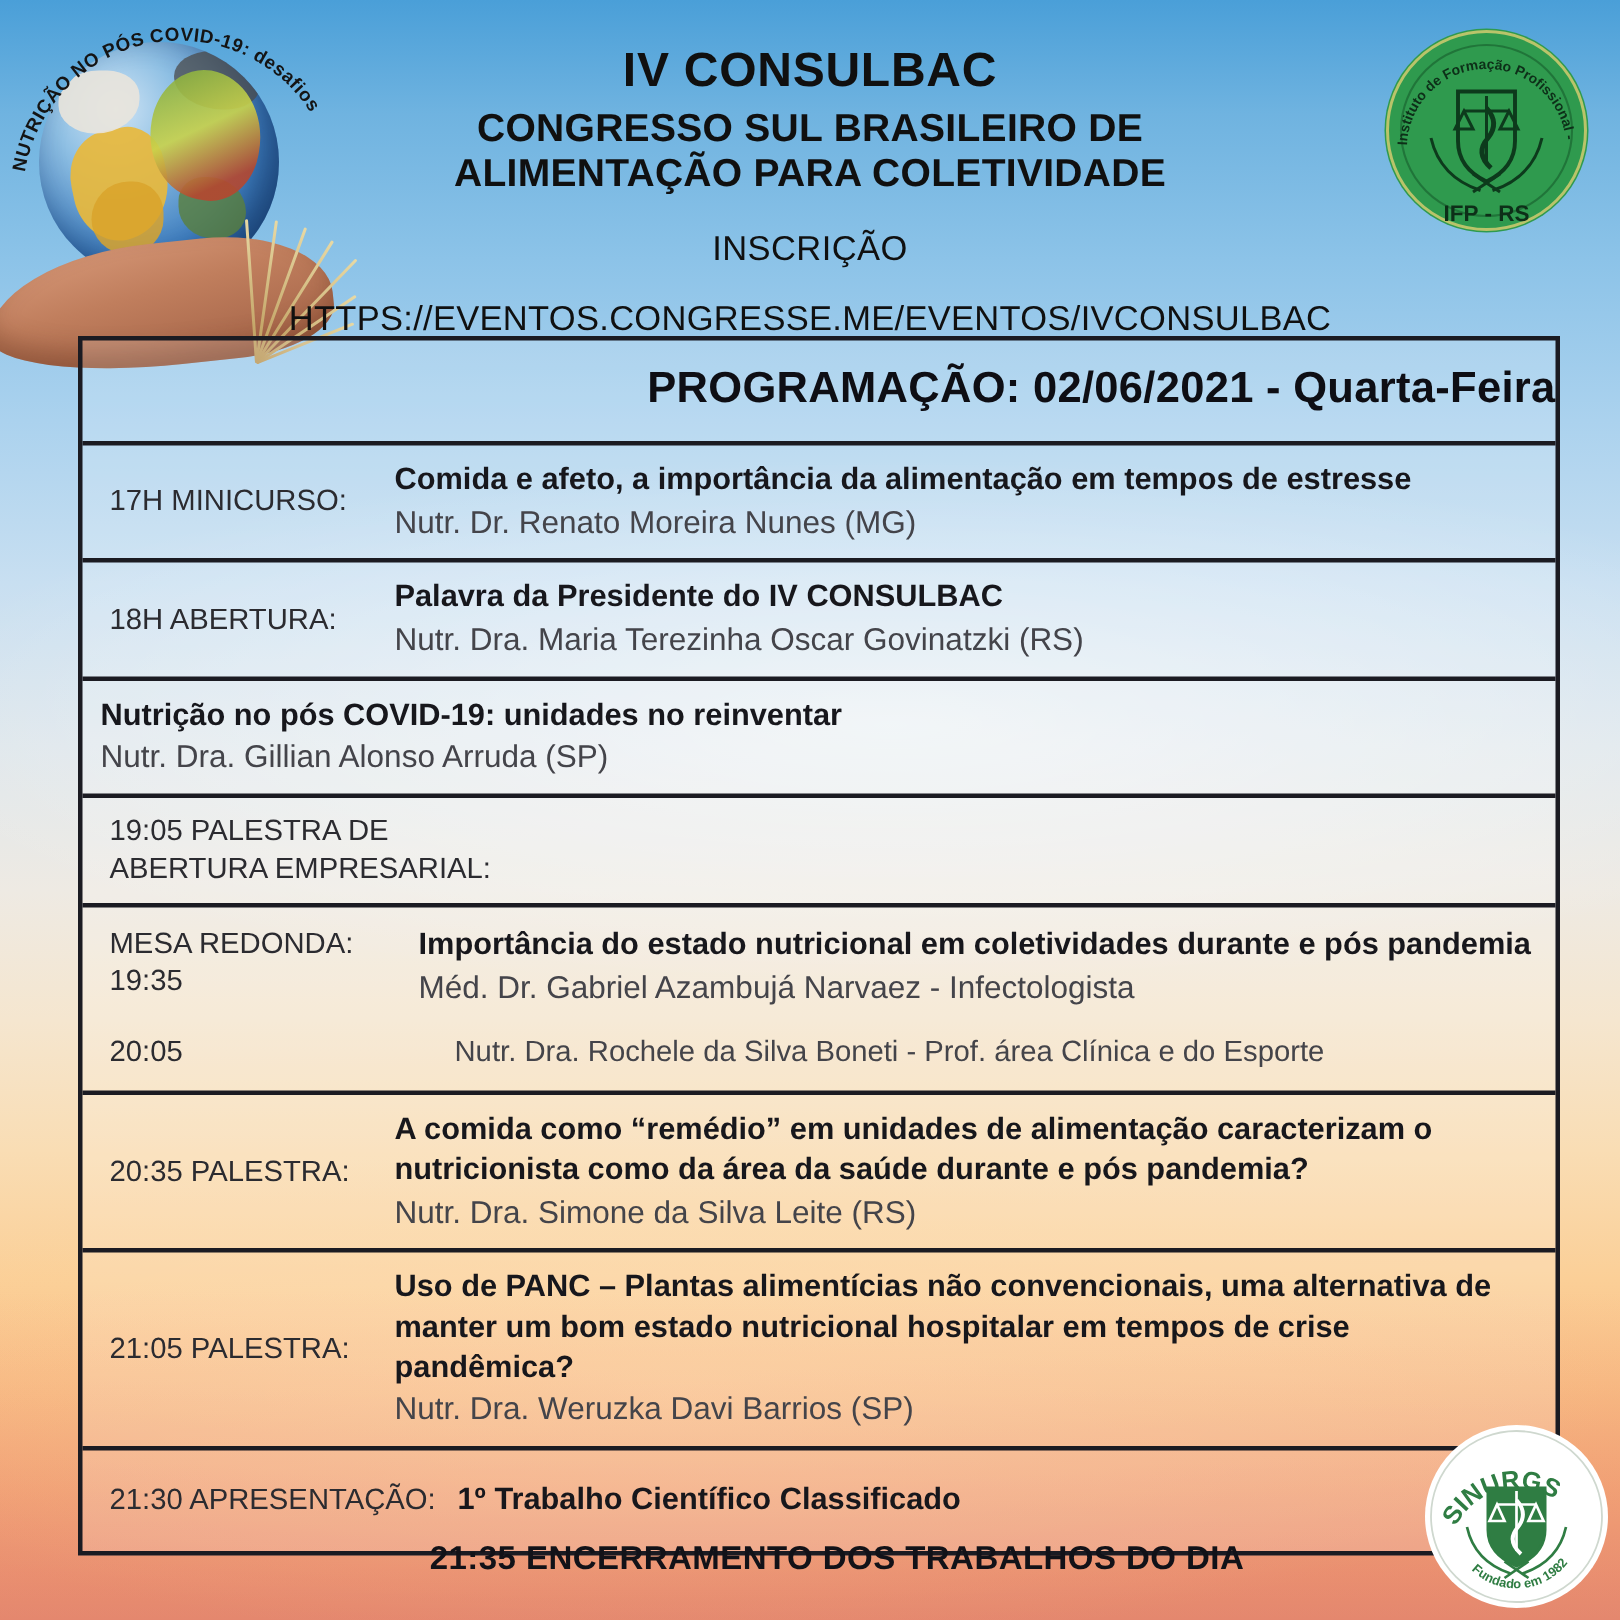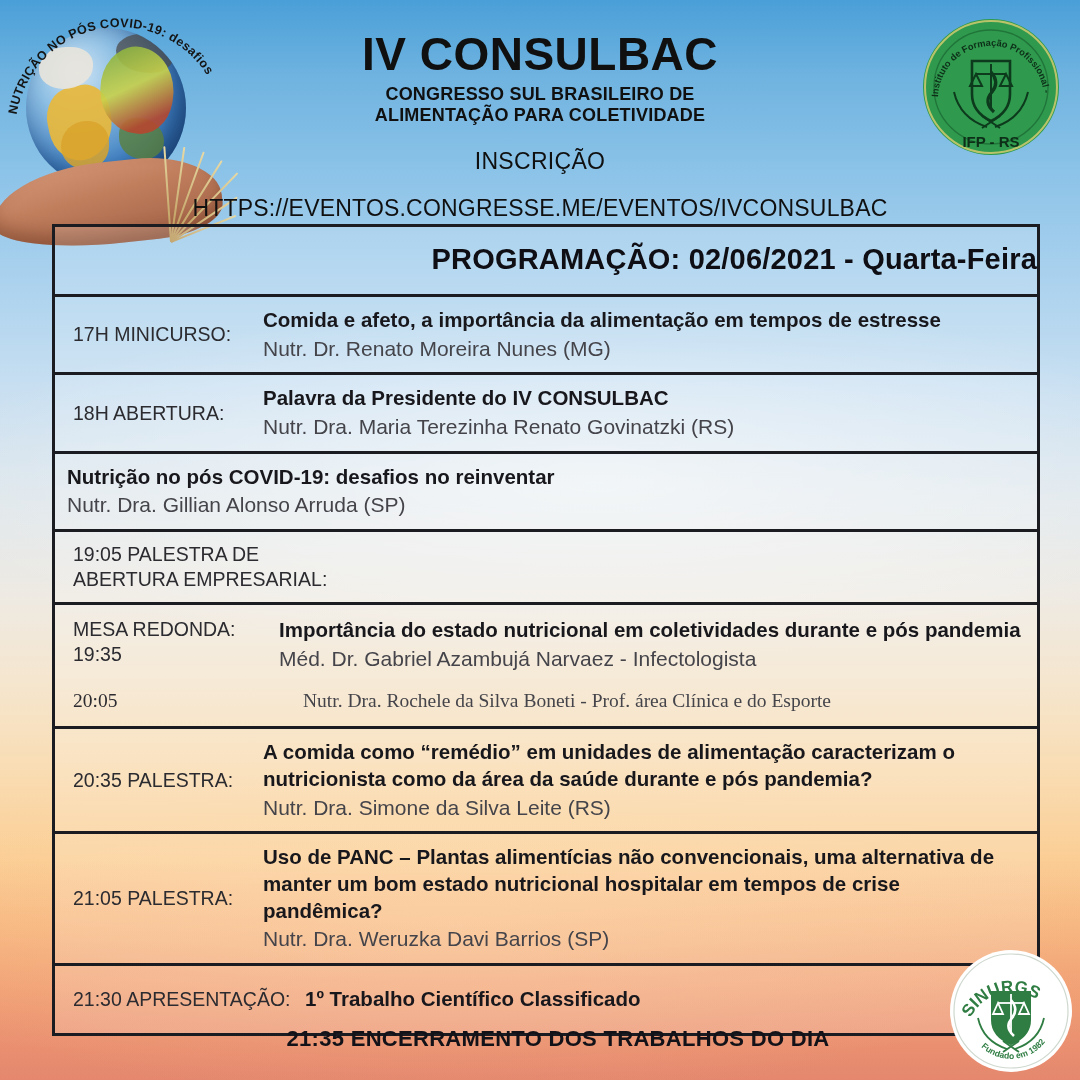--- a/index.html
+++ b/index.html
@@ -127,24 +127,24 @@
   
   #ifp-seal { position: absolute; right: 18px; top: 16px; width: 142px; height: 142px; }
   #sinurgs-seal { position: absolute; right: 6px; bottom: 6px; width: 126px; height: 126px; }
 
   
   .head-block {
     position: absolute; left: 170px; right: 170px; top: 30px;
     text-align: center; color: #101010;
   }
   .ttl-main {
-    font-size: 46px; font-weight: 800; letter-spacing: .5px; line-height: 1.05;
+    font-size: 32px; font-weight: 800; letter-spacing: .5px; line-height: 1.05;
   }
   .ttl-sub {
-    font-size: 18px; font-weight: 800; letter-spacing: .2px; line-height: 1.16;
+    font-size: 26px; font-weight: 800; letter-spacing: .2px; line-height: 1.16;
     margin-top: 6px;
   }
   .insc-label { font-size: 23px; font-weight: 500; margin-top: 22px; letter-spacing: .3px; }
   .insc-url   { font-size: 23px; font-weight: 500; letter-spacing: .2px; margin-top: 20px; }
 
   
   #table {
     position: absolute; left: 52px; top: 224px; width: 988px;
     border: 3px solid #1b1b22;
     background: rgba(255,255,255,0.17);
@@ -185,21 +185,21 @@
 
   
   .w-a .lbl { width: 196px; }   
   .w-b .lbl { width: 300px; }   
   .w-c .lbl { width: 310px; }   
   .w-d .lbl { width: 212px; }   
   .w-e .lbl { width: 196px; }   
   .w-f .lbl { width: 238px; }   
 
   .mesa-sub {
-    display: flex; align-items: flex-start; margin-top: 18px; font-family: Liberation Serif, serif;
+    display: flex; align-items: flex-start; margin-top: 18px;
   }
   .mesa-sub .lbl2 {
     width: 212px; flex: 0 0 auto; padding-left: 18px;
     font-size: 19.5px; color: #2b2b30;
   }
   .mesa-sub .txt2 {
     flex: 1 1 auto; padding-left: 36px;
     font-size: 19.5px; color: #44444a;
   }
 
@@ -291,27 +291,27 @@
       <div class="body">
         <div class="b-title">Comida e afeto, a importância da alimentação em tempos de estresse</div>
         <div class="b-sub">Nutr. Dr. Renato Moreira Nunes (MG)</div>
       </div>
     </div>
 
     <div class="row w-a">
       <div class="lbl">18H ABERTURA:</div>
       <div class="body">
         <div class="b-title">Palavra da Presidente do IV CONSULBAC</div>
-        <div class="b-sub">Nutr. Dra. Maria Terezinha Renato Govinatzki (RS)</div>
+        <div class="b-sub">Nutr. Dra. Maria Terezinha Oscar Govinatzki (RS)</div>
       </div>
     </div>
 
     <div class="row w-b">
       <div class="body">
-        <div class="b-title">Nutrição no pós COVID-19: desafios no reinventar</div>
+        <div class="b-title">Nutrição no pós COVID-19: unidades no reinventar</div>
         <div class="b-sub">Nutr. Dra. Gillian Alonso Arruda (SP)</div>
       </div>
     </div>
 
     <div class="row w-c">
       <div class="lbl">19:05 PALESTRA DE
 ABERTURA EMPRESARIAL:</div>
     </div>
 
     <div class="row w-d" style="display:block; padding:12px 6px 14px 0">

